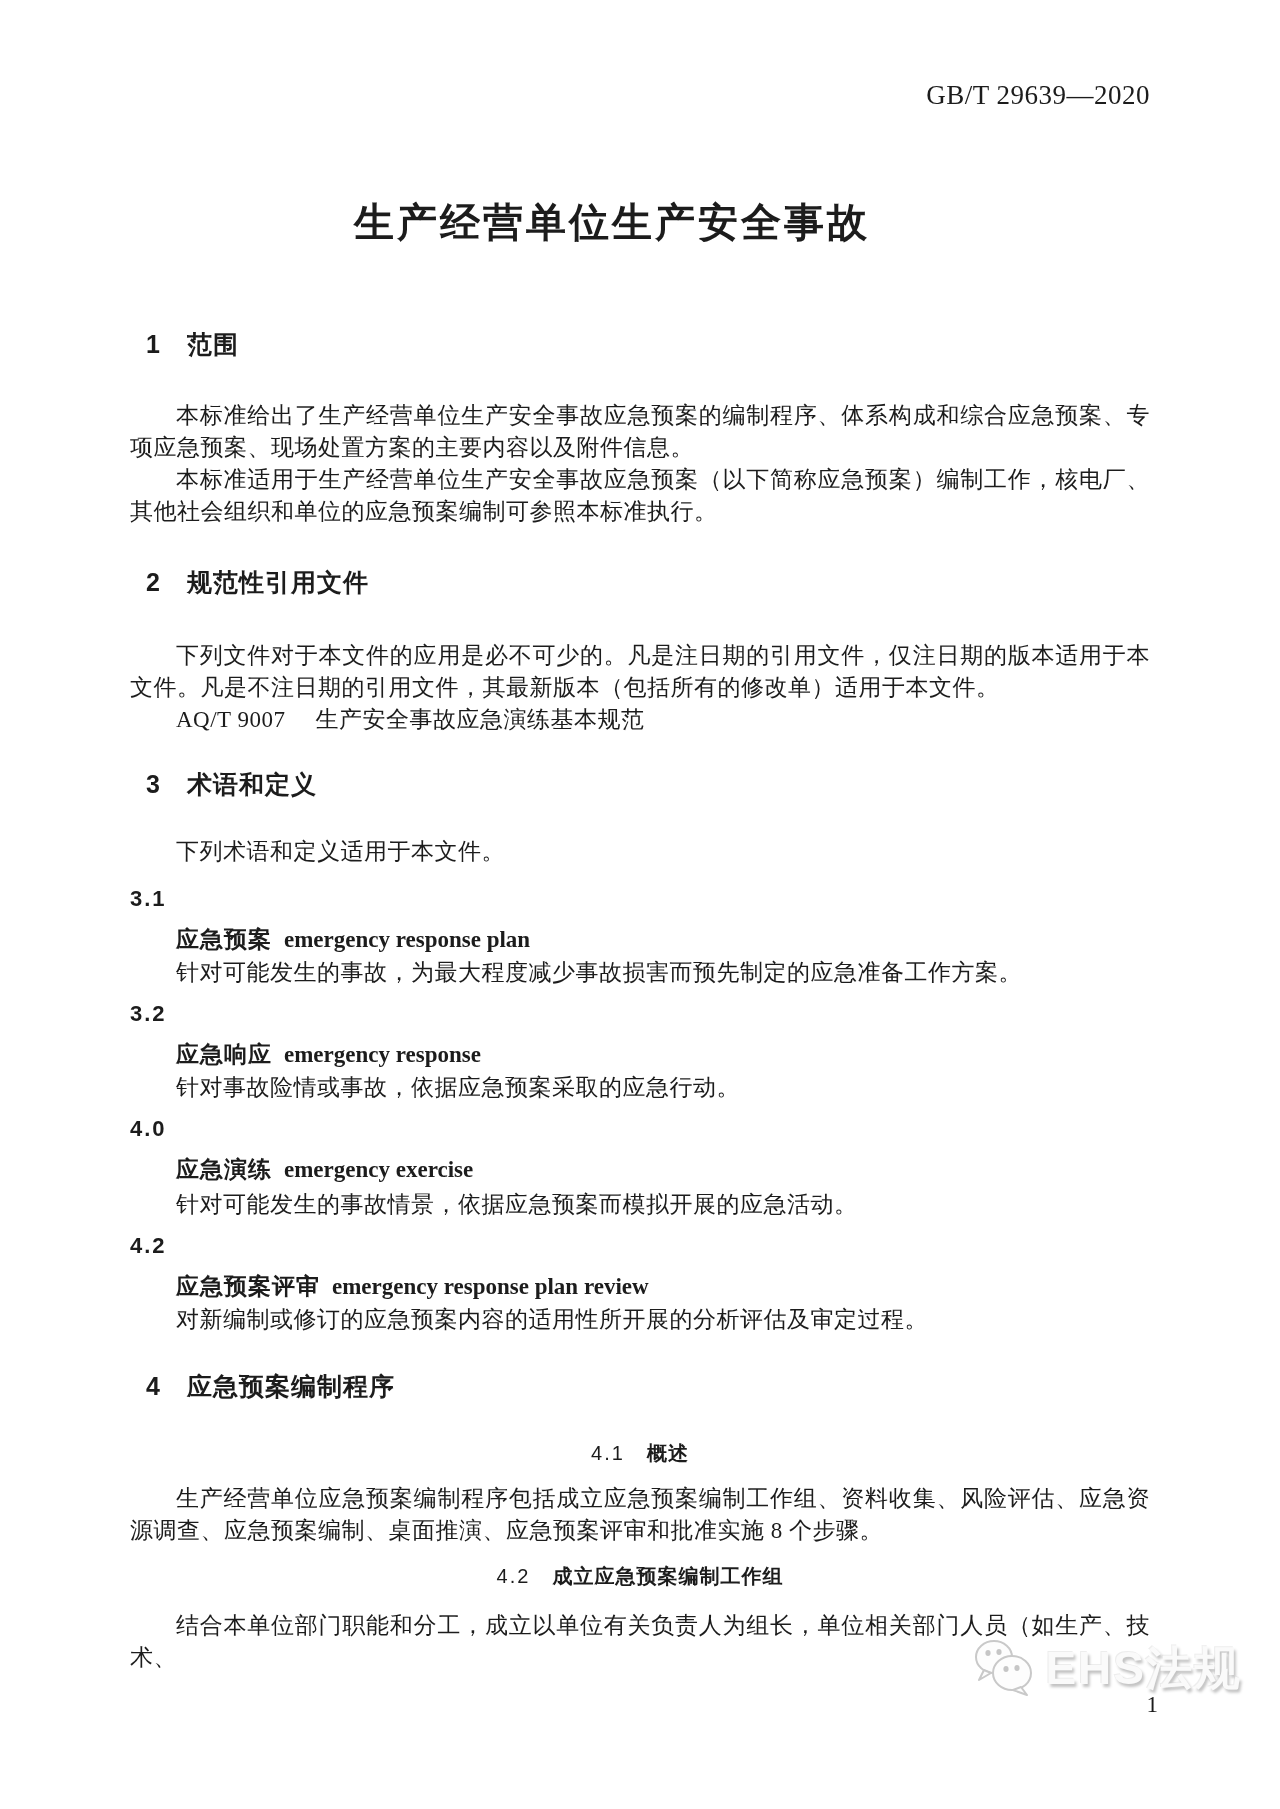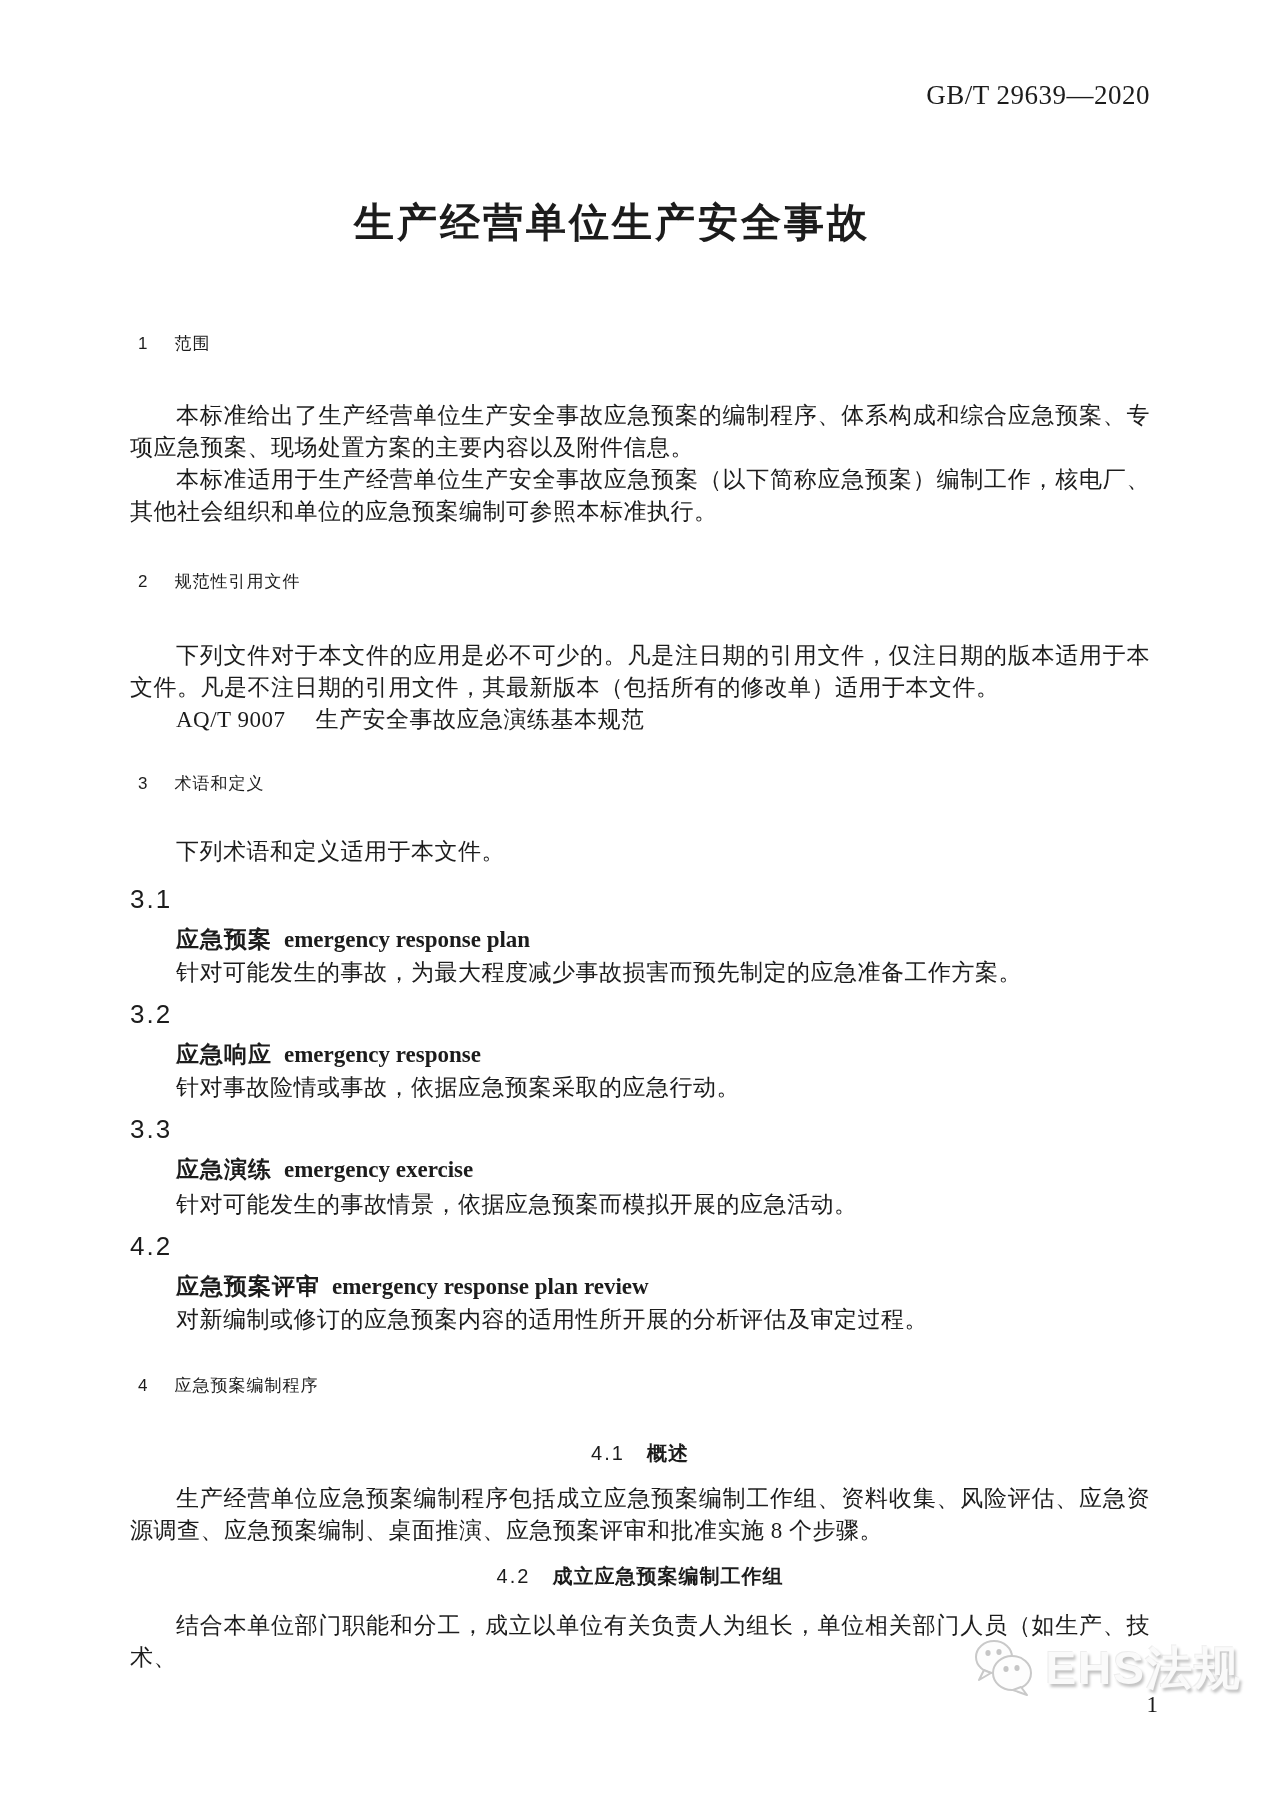--- a/index.html
+++ b/index.html
@@ -27,42 +27,43 @@
     margin-top:84px;
     text-align:center;
     transform:translateX(-28px);
     font-family:"Liberation Sans","DejaVu Sans",sans-serif;
     font-weight:bold;
     font-size:40px;
     line-height:56px;
     letter-spacing:3px;
   }
   .h-main{
-    margin:8px;
+    margin:16px;
     font-family:"Liberation Sans","DejaVu Sans",sans-serif;
-    font-weight:normal;
-    font-size:17px;
+    font-weight:bold;
+    font-size:25px;
     line-height:28px;
     letter-spacing:1px;
   }
   .h-main .h-num{margin-right:26px;}
   .h-sub{
     margin:0;
     font-family:"Liberation Sans","DejaVu Sans",sans-serif;
     font-size:20px;
     line-height:27px;
     text-align:center;
   }
   .h-sub .h-num{font-weight:normal;margin-right:22px;letter-spacing:2px;}
   .h-sub .h-title{font-weight:bold;letter-spacing:1px;}
   .term-num{
     font-family:"Liberation Sans","DejaVu Sans",sans-serif;
-    font-size:26px;
+    font-size:22px;
     line-height:26px;
     letter-spacing:2px;
+    font-weight:bold;
   }
   .term-head{
     margin-left:46px;
     font-size:23px;
     line-height:27px;
   }
   .term-head .term-zh{
     font-family:Liberation Mono, monospace;
     font-weight:bold;
     letter-spacing:1px;
@@ -132,21 +133,21 @@
     <p class="body-p" style="margin-top:38px;">下列术语和定义适用于本文件。</p>
 
     <div class="term-num" style="margin-top:18px;">3.1</div>
     <div class="term-head" style="margin-top:14px;"><span class="term-zh">应急预案</span><span class="term-en">emergency response plan</span></div>
     <p class="body-p" style="margin-top:2px;">针对可能发生的事故，为最大程度减少事故损害而预先制定的应急准备工作方案。</p>
 
     <div class="term-num" style="margin-top:12px;">3.2</div>
     <div class="term-head" style="margin-top:14px;"><span class="term-zh">应急响应</span><span class="term-en">emergency response</span></div>
     <p class="body-p" style="margin-top:2px;">针对事故险情或事故，依据应急预案采取的应急行动。</p>
 
-    <div class="term-num" style="margin-top:12px;">3.3</div>
+    <div class="term-num" style="margin-top:12px;">4.0</div>
     <div class="term-head" style="margin-top:14px;"><span class="term-zh">应急演练</span><span class="term-en">emergency exercise</span></div>
     <p class="body-p" style="margin-top:4px;">针对可能发生的事故情景，依据应急预案而模拟开展的应急活动。</p>
 
     <div class="term-num" style="margin-top:12px;">4.2</div>
     <div class="term-head" style="margin-top:14px;"><span class="term-zh">应急预案评审</span><span class="term-en">emergency response plan review</span></div>
     <p class="body-p" style="margin-top:2px;">对新编制或修订的应急预案内容的适用性所开展的分析评估及审定过程。</p>
 
     <h2 class="h-main" style="margin-top:36px;"><span class="h-num">4</span><span class="h-title">应急预案编制程序</span></h2>
 
     <h3 class="h-sub" style="margin-top:40px;"><span class="h-num">4.1</span><span class="h-title">概述</span></h3>

